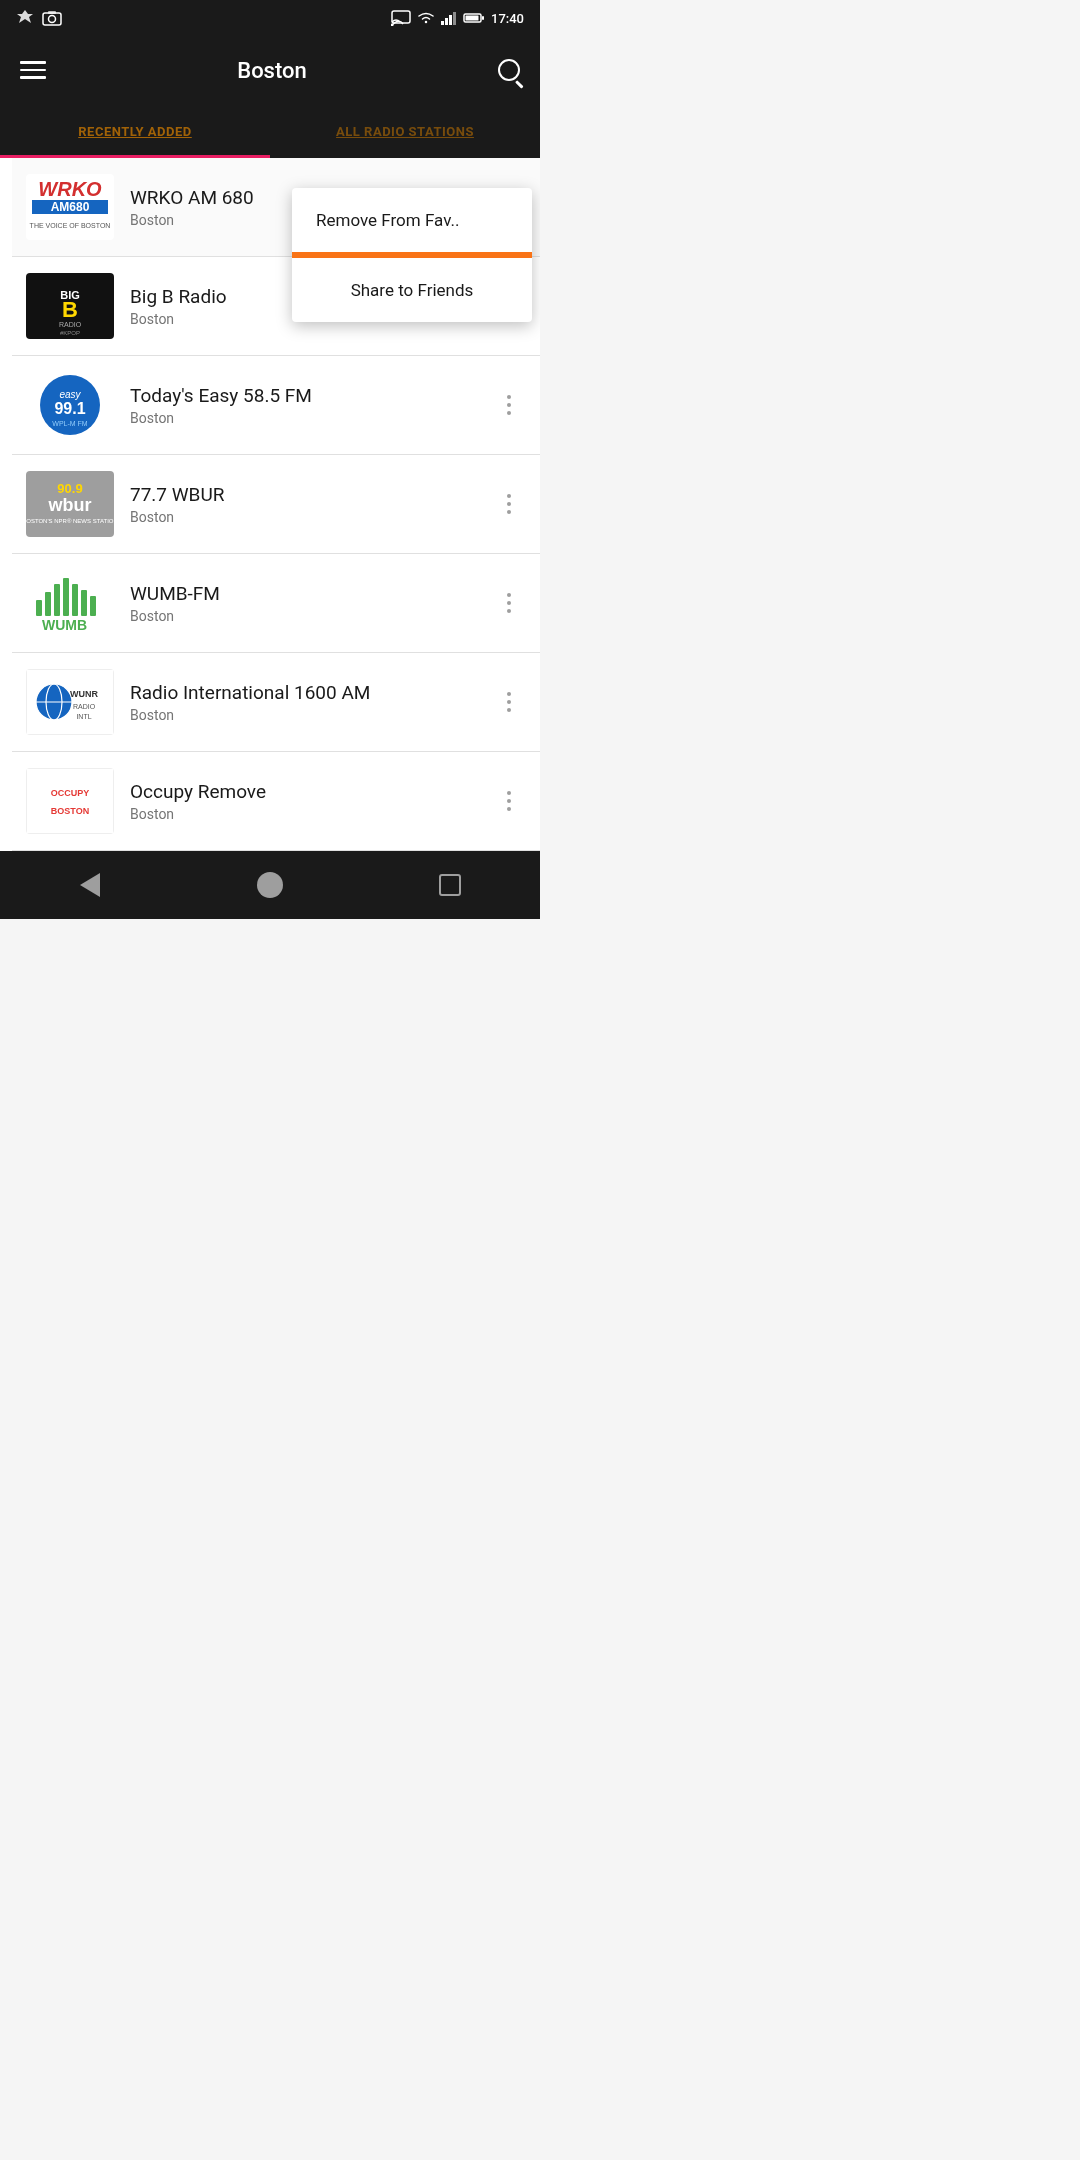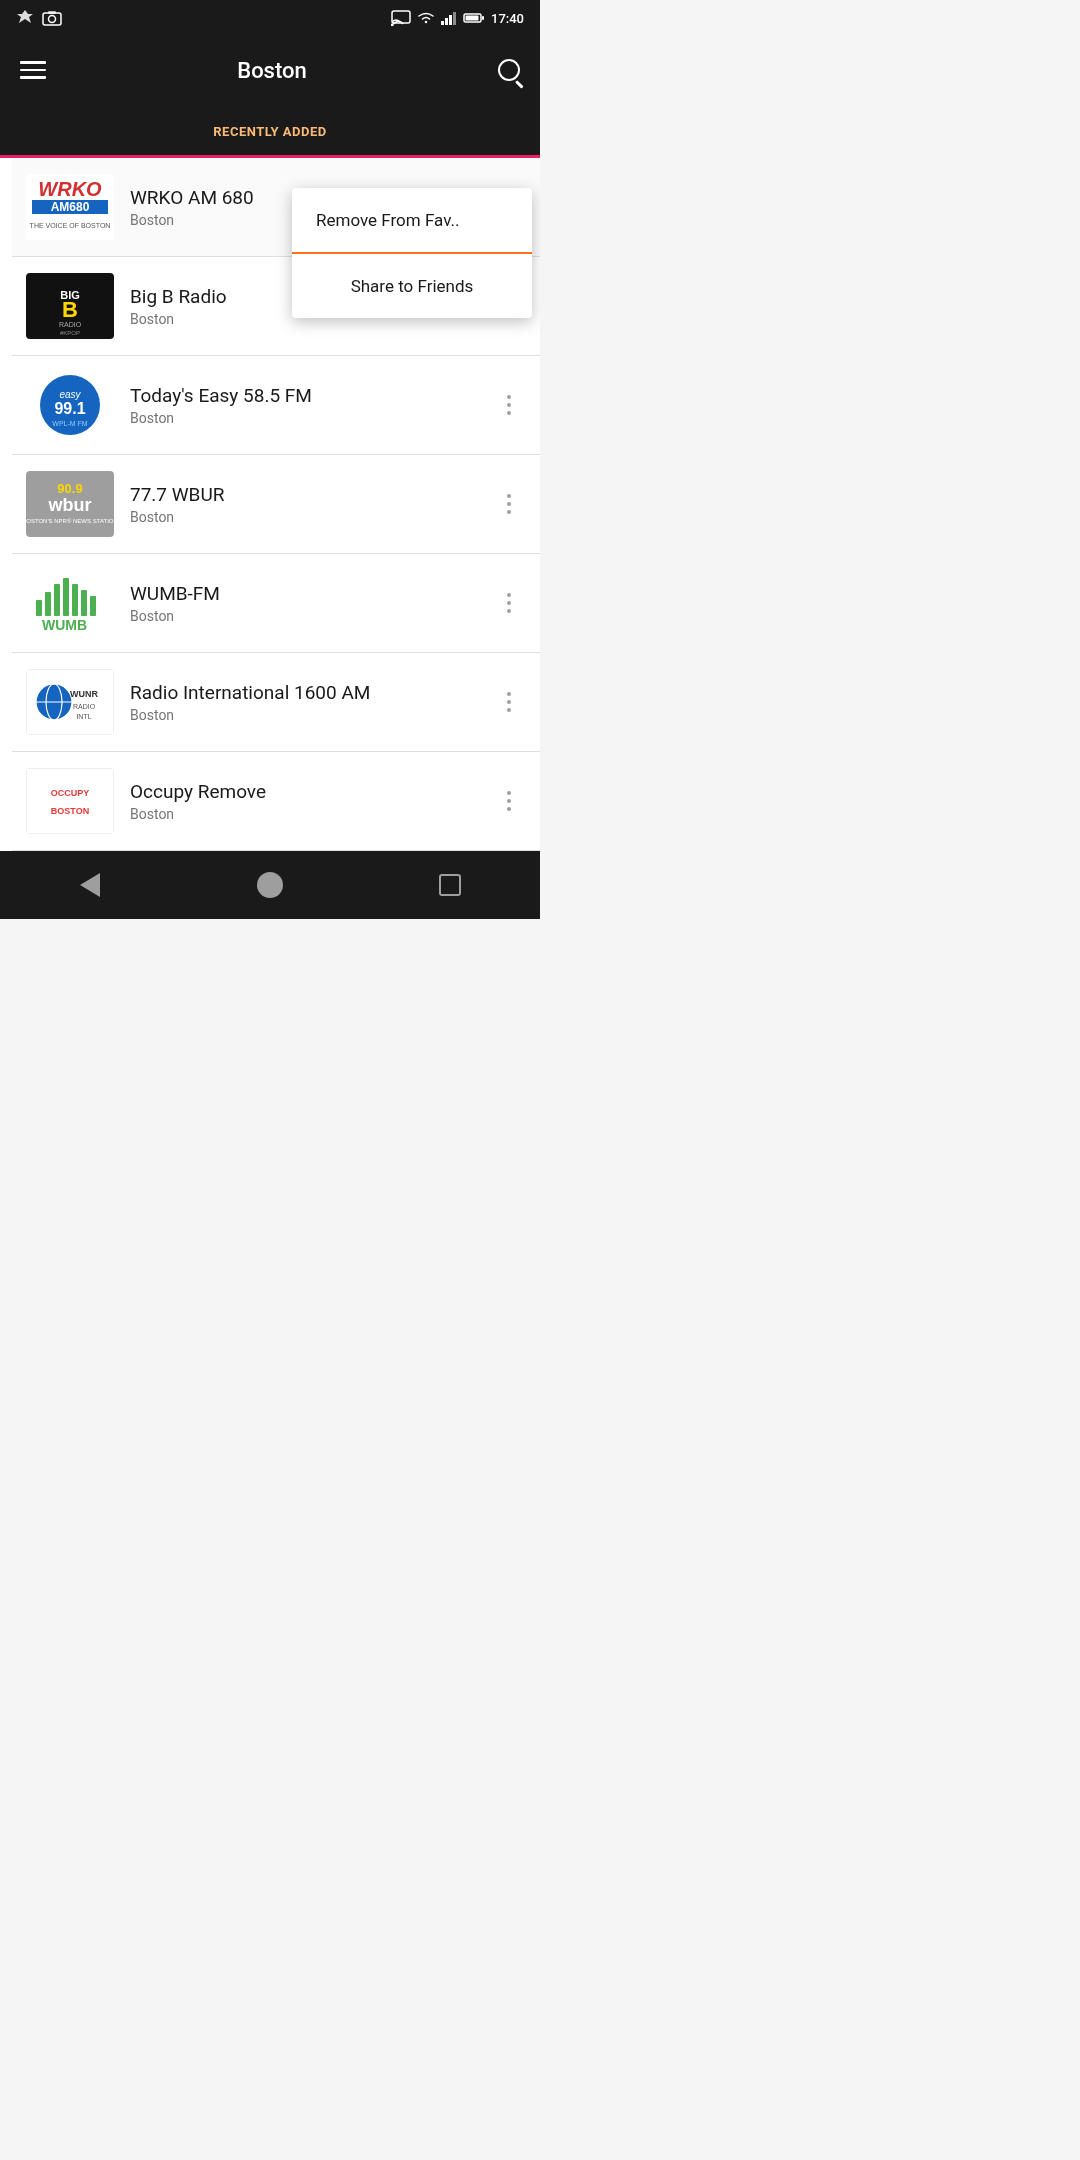--- a/index.html
+++ b/index.html
@@ -85,27 +85,28 @@
     .tabs {
       background: #1a1a1a;
       display: flex;
       height: 54px;
     }
     .tab {
       flex: 1;
       display: flex;
       align-items: center;
       justify-content: center;
-      color: #fdba74;
+      color: #a16207;
       font-size: 13px;
       font-weight: 700;
       letter-spacing: 0.5px;
       cursor: pointer;
       position: relative;
       opacity: 0.7;
+      text-decoration: underline;
     }
     .tab.active {
       opacity: 1;
     }
     .tab.active::after {
       content: '';
       position: absolute;
       bottom: 0; left: 0; right: 0;
       height: 3px;
       background: #e91e63;
@@ -170,21 +171,21 @@
       box-shadow: 0 4px 16px rgba(0,0,0,0.25);
       z-index: 100;
       min-width: 240px;
       overflow: hidden;
     }
     .context-menu-item {
       padding: 22px 24px;
       font-size: 17px;
       color: #1a1a1a;
       cursor: pointer;
-      border-bottom: 2px solid #f97316;
+      border-bottom: 6px solid #f97316;
     }
     .context-menu-item:last-child { border-bottom: none; text-align: center; }
 
     
     .station-item.menu-open {
       background: #fafafa;
     }
 
     
     .nav-bar {
@@ -283,20 +284,23 @@
       <span></span>
       <span></span>
   </div>
   <span class="toolbar-title">Boston</span>
   <div class="search-icon-circle"></div>
 </div>
 
 <div class="tabs">
   <div class="tab active">
     <span>RECENTLY ADDED</span>
+  </div>
+  <div class="tab">
+    <span>ALL RADIO STATIONS</span>
   </div>
 </div>
 
 <div class="station-list">
 
   <div class="station-item menu-open" style="position:relative;">
     <div class="logo-container">
       <svg width="88" height="66" viewBox="0 0 88 66">
         <rect width="88" height="66" fill="white"></rect>
         <text x="44" y="22" text-anchor="middle" font-family="Arial Black,Arial" font-size="20" font-weight="900" font-style="italic" fill="#d32f2f">WRKO</text>

